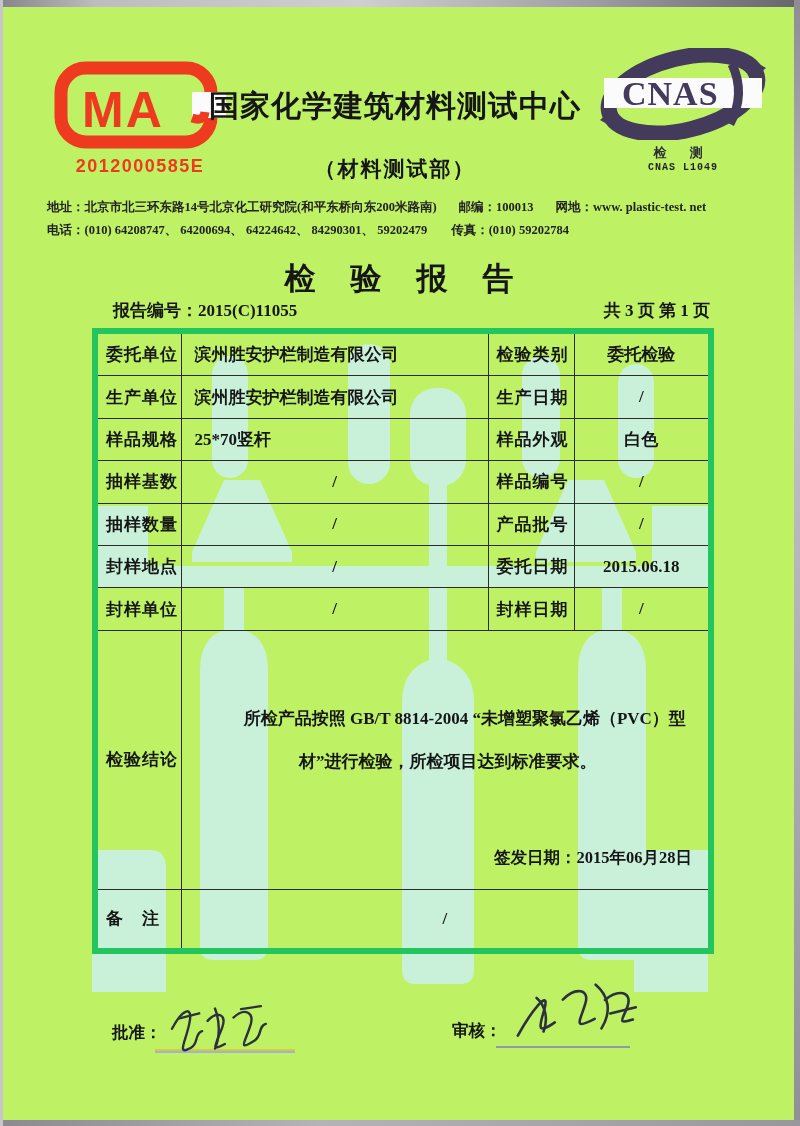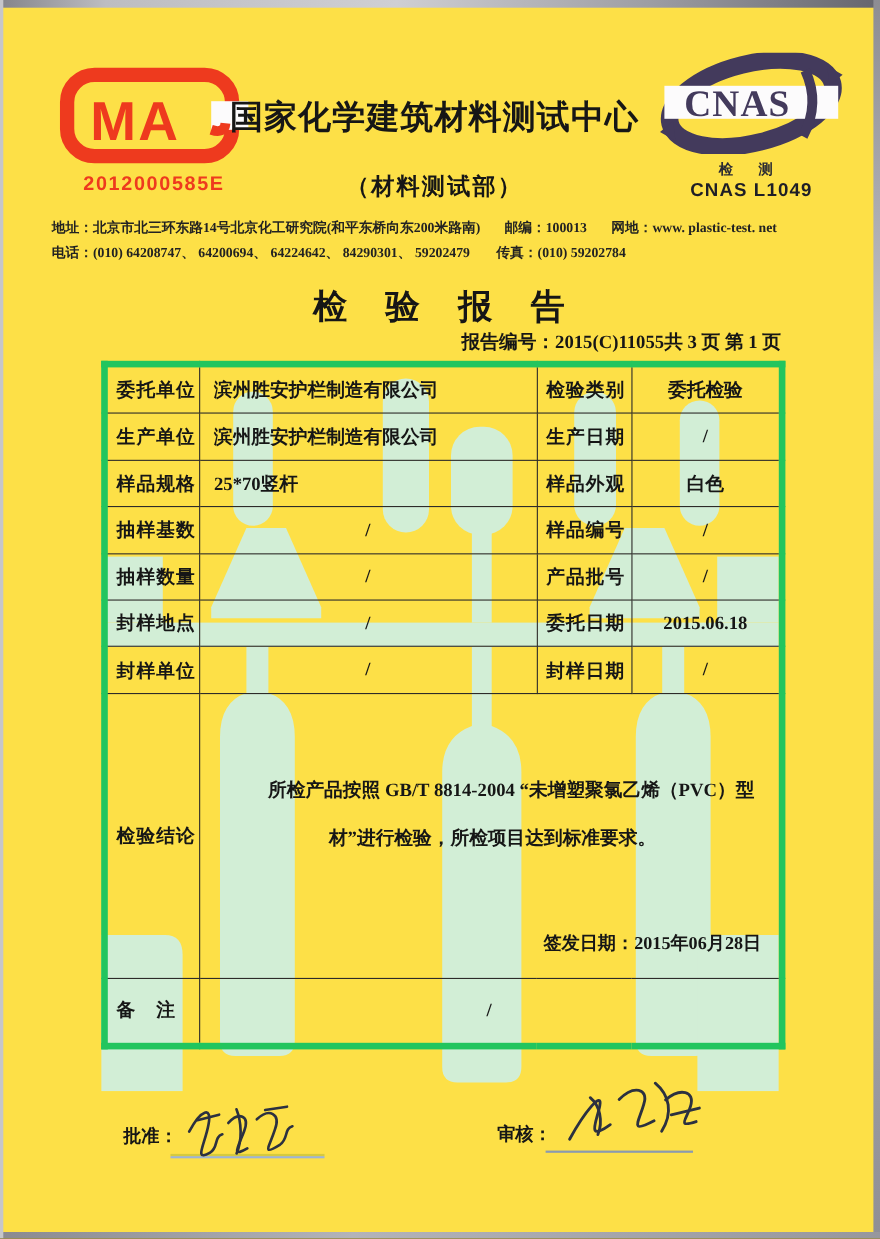--- a/index.html
+++ b/index.html
@@ -1,20 +1,20 @@
 <!DOCTYPE html>
 <html><head>
 <meta charset="utf-8">
 <style>
   html,body{margin:0;padding:0;background:#555;}
   .page{
     position:relative;
     width:800px;height:1126px;
     margin:0 auto;
-    background:#fde047;
+    background:#bef264;
     overflow:hidden;
     font-family:"Liberation Serif","DejaVu Serif",serif;
     color:#161616;
   }
   
   .scan-top{position:absolute;left:0;top:0;width:800px;height:7px;z-index:9;
     background:linear-gradient(90deg,#84848a,#bdbdc1 12%,#cfcfd3 45%,#9d9da3 74%,#65656d);}
   .scan-right{position:absolute;right:0;top:0;width:6px;height:1126px;z-index:9;
     background:linear-gradient(180deg,#8d8d93,#c4c4c8 30%,#a8a8ae 70%,#8f8f95);}
   .scan-bottom{position:absolute;left:0;bottom:0;width:800px;height:6px;z-index:9;
@@ -23,34 +23,34 @@
 
   
   .cma{position:absolute;left:54px;top:60px;width:172px;text-align:center;z-index:3;}
   .cma-no{margin-top:2px;font-family:"Liberation Sans","DejaVu Sans",sans-serif;
     font-weight:bold;font-size:18px;letter-spacing:1.5px;color:#ee3a1e;}
   .center-title{position:absolute;left:190px;top:86px;width:410px;text-align:center;z-index:3;}
   .main-title{font-size:30px;font-weight:bold;letter-spacing:1px;white-space:nowrap;}
   .sub-title{margin-top:28px;font-size:21px;font-weight:bold;letter-spacing:2px;}
   .cnas{position:absolute;left:594px;top:48px;width:178px;text-align:center;z-index:3;}
   .cnas-sub{margin-top:0;font-size:13px;font-weight:bold;letter-spacing:10px;color:#2a2a33;}
-  .cnas-code{font-family:Liberation Sans, sans-serif;
-    font-size:17px;font-weight:bold;letter-spacing:1px;color:#1e1e26;}
+  .cnas-code{font-family:Liberation Mono, monospace;
+    font-size:10px;font-weight:bold;letter-spacing:1px;color:#1e1e26;}
 
   
   .contact{position:absolute;left:47px;top:196px;width:710px;z-index:3;
     font-size:12.5px;font-weight:bold;line-height:23px;color:#222;}
   .contact .row{display:flex;white-space:nowrap;}
   .contact .gap1{margin-left:22px;} .contact .gap2{margin-left:24px;}
 
   
   .report-title{position:absolute;left:0;top:258px;width:800px;text-align:center;z-index:3;
     font-size:31px;font-weight:bold;letter-spacing:2px;}
   .report-meta{position:absolute;left:113px;top:299px;width:597px;z-index:3;
-    display:flex;justify-content:flex-end;font-size:17px;font-weight:bold;}
+    display:flex;justify-content:space-between;font-size:17px;font-weight:bold;}
 
   
   .wm{position:absolute;left:92px;top:330px;z-index:1;opacity:.85;}
 
   
   .rpt{position:absolute;left:92px;top:328px;z-index:3;border-collapse:collapse;
     table-layout:fixed;width:616px;background:transparent;}
   .rpt td{border:1.6px solid #2d2b29;font-size:17px;font-weight:bold;
     padding:0;background:transparent;}
   .rpt{border:6px solid #22c55e;}

